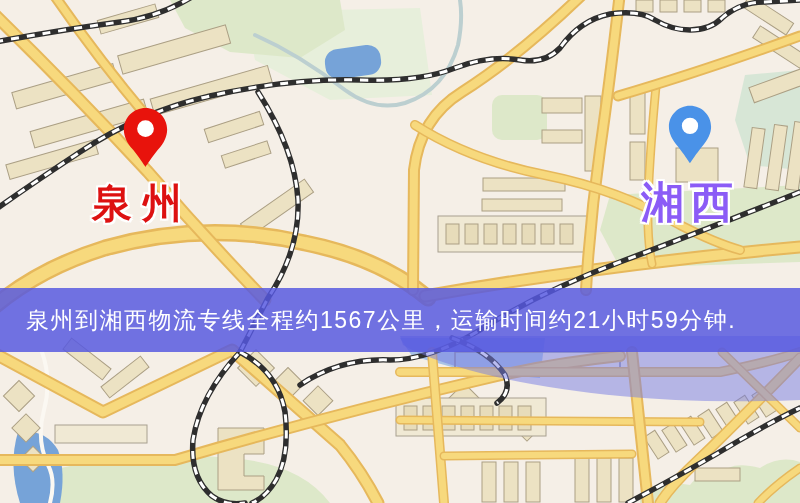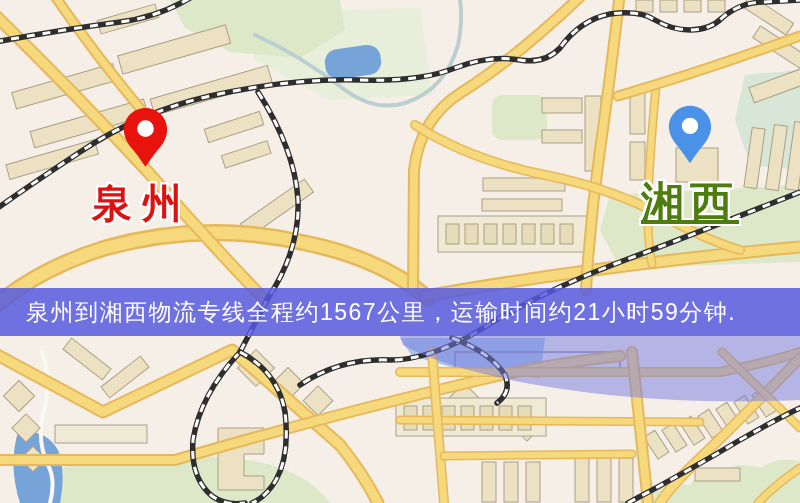--- a/index.html
+++ b/index.html
@@ -21,21 +21,21 @@
   .bld-cell{fill:#e7dcba;stroke:#ab9f84;stroke-width:1;}
   .bld-ghost{fill:none;stroke:#8a8aa8;stroke-width:1.5;}
   .rd{fill:none;stroke-linecap:round;stroke-linejoin:round;}
   .rc{stroke:var(--road-casing,#e6b85c);}
   .rf{stroke:var(--road-fill,#f7d97d);}
   .rwb{fill:none;stroke:var(--railway,#2e2e2e);stroke-linecap:round;}
   .rwd{fill:none;stroke:#ffffff;stroke-linecap:butt;}
   .overlay-water{fill:rgba(118,124,228,0.5);}
   
   #banner{
-    position:absolute;left:0;top:288px;width:800px;height:48px;
+    position:absolute;left:0;top:288px;width:800px;height:64px;
     display:flex;align-items:center;box-sizing:border-box;padding-left:26px;
     z-index:5;
   }
   #banner .txt{
     font-size:23px;letter-spacing:1.5px;white-space:nowrap;
   }
   
   .marker{position:absolute;z-index:6;cursor:pointer;}
   .pin-label{
     position:absolute;z-index:7;text-align:center;font-weight:bold;
@@ -259,15 +259,15 @@
   </div>
   <div id="origin-label" class="pin-label" style="color: rgb(221, 17, 17);">泉州</div>
 
   
   <div class="marker" style="left:667px;top:104px;">
     <svg width="46" height="61" viewBox="0 0 48 62">
       <path d="M24 1 C11.8 1 2 10.8 2 23 C2 30 5.5 36.6 10.5 42.5 C16.5 49.6 24 61 24 61 C24 61 31.5 49.6 37.5 42.5 C42.5 36.6 46 30 46 23 C46 10.8 36.2 1 24 1 Z" fill="#4a92e8"></path>
       <circle cx="24" cy="22" r="8.5" fill="#ffffff"></circle>
     </svg>
   </div>
-  <div id="dest-label" class="pin-label" style="color: #4d7c0f; text-decoration: underline;">湘西</div>
+  <div id="dest-label" class="pin-label" style="color: #8b5cf6;">湘西</div>
 
 </div>
 
 </body></html>

